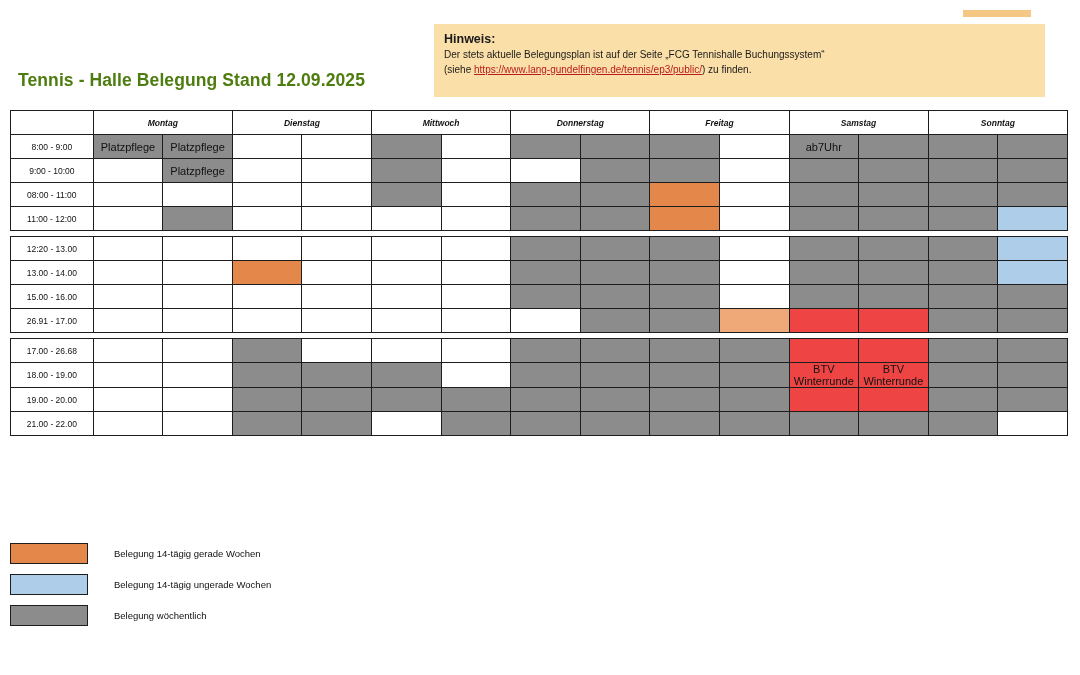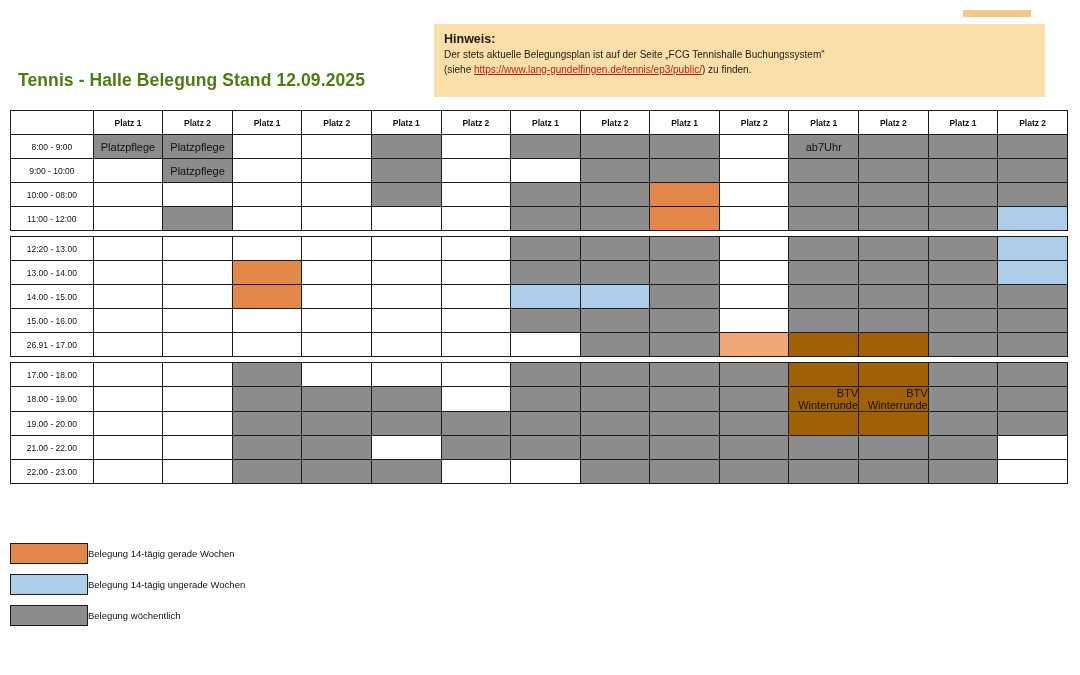--- a/index.html
+++ b/index.html
@@ -100,21 +100,21 @@
     font-size: 9px;
     text-align: right;
     padding-right: 8px;
   }
   .corner { border: 1px solid #1d1d1d; }
 
   td.free  { background: #ffffff; }
   td.week  { background: #8c8c8c; }
   td.even  { background: #e3884a; }
   td.odd   { background: #aecde8; }
-  td.green { background: #a16207; text-align: right; }
+  td.green { background: #ef4444; }
   td.lightorange { background: #efa978; }
 
   td.lbl { font-size: 11px; color: #111; }
   .gap-row td { border: none; height: 6px; background: #ffffff; }
 
   
   .legend {
     position: absolute;
     left: 10px;
     top: 543px;
@@ -125,20 +125,21 @@
     height: 21px;
     margin-bottom: 10px;
   }
   .legend-swatch {
     width: 78px;
     height: 21px;
     border: 1px solid #1d1d1d;
     box-sizing: border-box;
   }
   .legend-label {
+    margin-left: 26px;
     font-size: 9.5px;
     color: #111;
   }
 </style>
 </head>
 <body>
 
 <div class="page">
 
   <div class="top-bar"></div>
@@ -163,36 +164,29 @@
       <col class="col-slot">
         <col class="col-slot">
       <col class="col-slot">
         <col class="col-slot">
       <col class="col-slot">
         <col class="col-slot">
       <col class="col-slot">
         <col class="col-slot">
     </colgroup>
     <thead>
-      <tr id="court-row">
+      <tr id="day-row">
         <th class="corner"></th>
-      <th class="court-head">Platz 1</th>
-          <th class="court-head">Platz 2</th>
-          <th class="court-head">Platz 1</th>
-          <th class="court-head">Platz 2</th>
-          <th class="court-head">Platz 1</th>
-          <th class="court-head">Platz 2</th>
-          <th class="court-head">Platz 1</th>
-          <th class="court-head">Platz 2</th>
-          <th class="court-head">Platz 1</th>
-          <th class="court-head">Platz 2</th>
-          <th class="court-head">Platz 1</th>
-          <th class="court-head">Platz 2</th>
-          <th class="court-head">Platz 1</th>
-          <th class="court-head">Platz 2</th>
+      <th class="day-head" colspan="2">Montag</th>
+          <th class="day-head" colspan="2">Dienstag</th>
+          <th class="day-head" colspan="2">Mittwoch</th>
+          <th class="day-head" colspan="2">Donnerstag</th>
+          <th class="day-head" colspan="2">Freitag</th>
+          <th class="day-head" colspan="2">Samstag</th>
+          <th class="day-head" colspan="2">Sonntag</th>
         </tr>
     </thead>
     <tbody id="body">
         <tr>
           <td class="time-cell">8:00 - 9:00</td>
           <td class="week lbl">Platzpflege</td>
           <td class="week lbl">Platzpflege</td>
           <td class="free"></td>
           <td class="free"></td>
           <td class="week"></td>
@@ -217,21 +211,21 @@
           <td class="free"></td>
           <td class="week"></td>
           <td class="week"></td>
           <td class="free"></td>
           <td class="week"></td>
           <td class="week"></td>
           <td class="week"></td>
           <td class="week"></td>
         </tr>
         <tr>
-          <td class="time-cell">10:00 - 08:00</td>
+          <td class="time-cell">08:00 - 11:00</td>
           <td class="free"></td>
           <td class="free"></td>
           <td class="free"></td>
           <td class="free"></td>
           <td class="week"></td>
           <td class="free"></td>
           <td class="week"></td>
           <td class="week"></td>
           <td class="even"></td>
           <td class="free"></td>
@@ -288,37 +282,20 @@
           <td class="week"></td>
           <td class="week"></td>
           <td class="week"></td>
           <td class="free"></td>
           <td class="week"></td>
           <td class="week"></td>
           <td class="week"></td>
           <td class="odd"></td>
         </tr>
         <tr>
-          <td class="time-cell">14.00 - 15.00</td>
-          <td class="free"></td>
-          <td class="free"></td>
-          <td class="even"></td>
-          <td class="free"></td>
-          <td class="free"></td>
-          <td class="free"></td>
-          <td class="odd"></td>
-          <td class="odd"></td>
-          <td class="week"></td>
-          <td class="free"></td>
-          <td class="week"></td>
-          <td class="week"></td>
-          <td class="week"></td>
-          <td class="week"></td>
-        </tr>
-        <tr>
           <td class="time-cell">15.00 - 16.00</td>
           <td class="free"></td>
           <td class="free"></td>
           <td class="free"></td>
           <td class="free"></td>
           <td class="free"></td>
           <td class="free"></td>
           <td class="week"></td>
           <td class="week"></td>
           <td class="week"></td>
@@ -342,21 +319,21 @@
           <td class="lightorange"></td>
           <td class="green"></td>
           <td class="green"></td>
           <td class="week"></td>
           <td class="week"></td>
         </tr>
         <tr class="gap-row">
           <td colspan="15"></td>
         </tr>
         <tr>
-          <td class="time-cell">17.00 - 18.00</td>
+          <td class="time-cell">17.00 - 26.68</td>
           <td class="free"></td>
           <td class="free"></td>
           <td class="week"></td>
           <td class="free"></td>
           <td class="free"></td>
           <td class="free"></td>
           <td class="week"></td>
           <td class="week"></td>
           <td class="week"></td>
           <td class="week"></td>
@@ -401,37 +378,20 @@
         </tr>
         <tr>
           <td class="time-cell">21.00 - 22.00</td>
           <td class="free"></td>
           <td class="free"></td>
           <td class="week"></td>
           <td class="week"></td>
           <td class="free"></td>
           <td class="week"></td>
           <td class="week"></td>
-          <td class="week"></td>
-          <td class="week"></td>
-          <td class="week"></td>
-          <td class="week"></td>
-          <td class="week"></td>
-          <td class="week"></td>
-          <td class="free"></td>
-        </tr>
-        <tr>
-          <td class="time-cell">22.00 - 23.00</td>
-          <td class="free"></td>
-          <td class="free"></td>
-          <td class="week"></td>
-          <td class="week"></td>
-          <td class="week"></td>
-          <td class="free"></td>
-          <td class="free"></td>
           <td class="week"></td>
           <td class="week"></td>
           <td class="week"></td>
           <td class="week"></td>
           <td class="week"></td>
           <td class="week"></td>
           <td class="free"></td>
         </tr>
       </tbody>
   </table>

